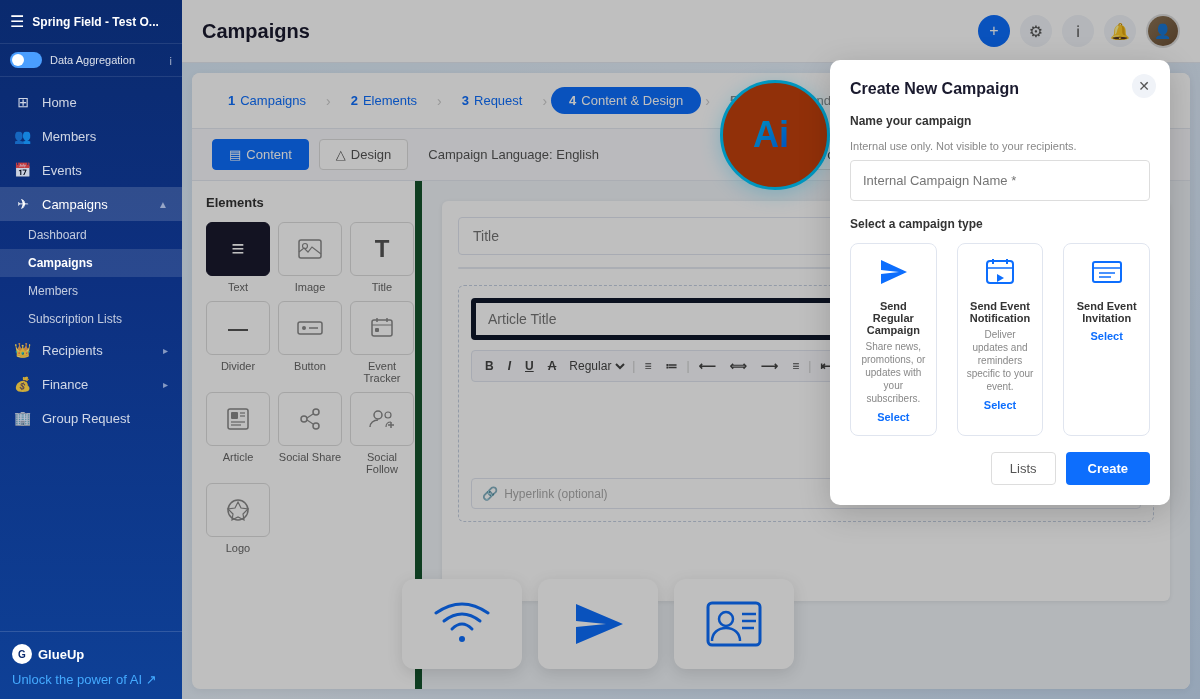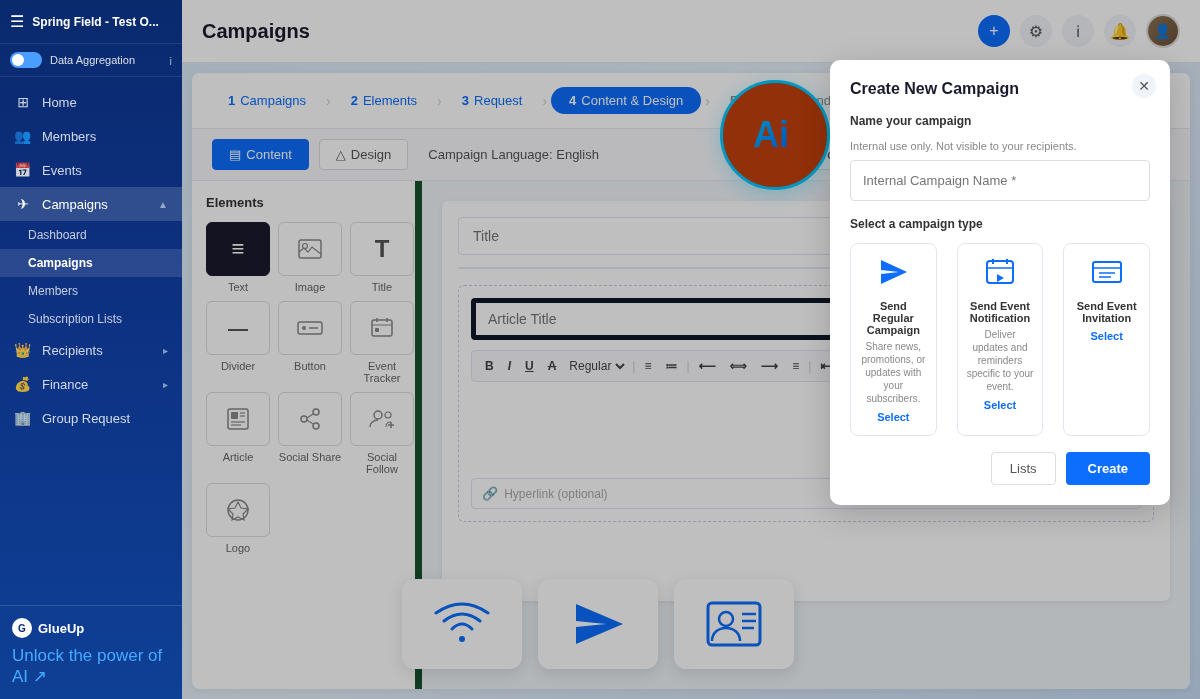--- a/index.html
+++ b/index.html
@@ -142,21 +142,21 @@
       border-radius: 50%;
       display: flex;
       align-items: center;
       justify-content: center;
       font-size: 10px;
       color: #0a2a6e;
       font-weight: 900;
     }
     .unlock-ai {
       color: #4af;
-      font-size: 17px;
+      font-size: 13px;
       cursor: pointer;
     }
 
     
     .main-content {
       flex: 1;
       display: flex;
       flex-direction: column;
       background: transparent;
       position: relative;

